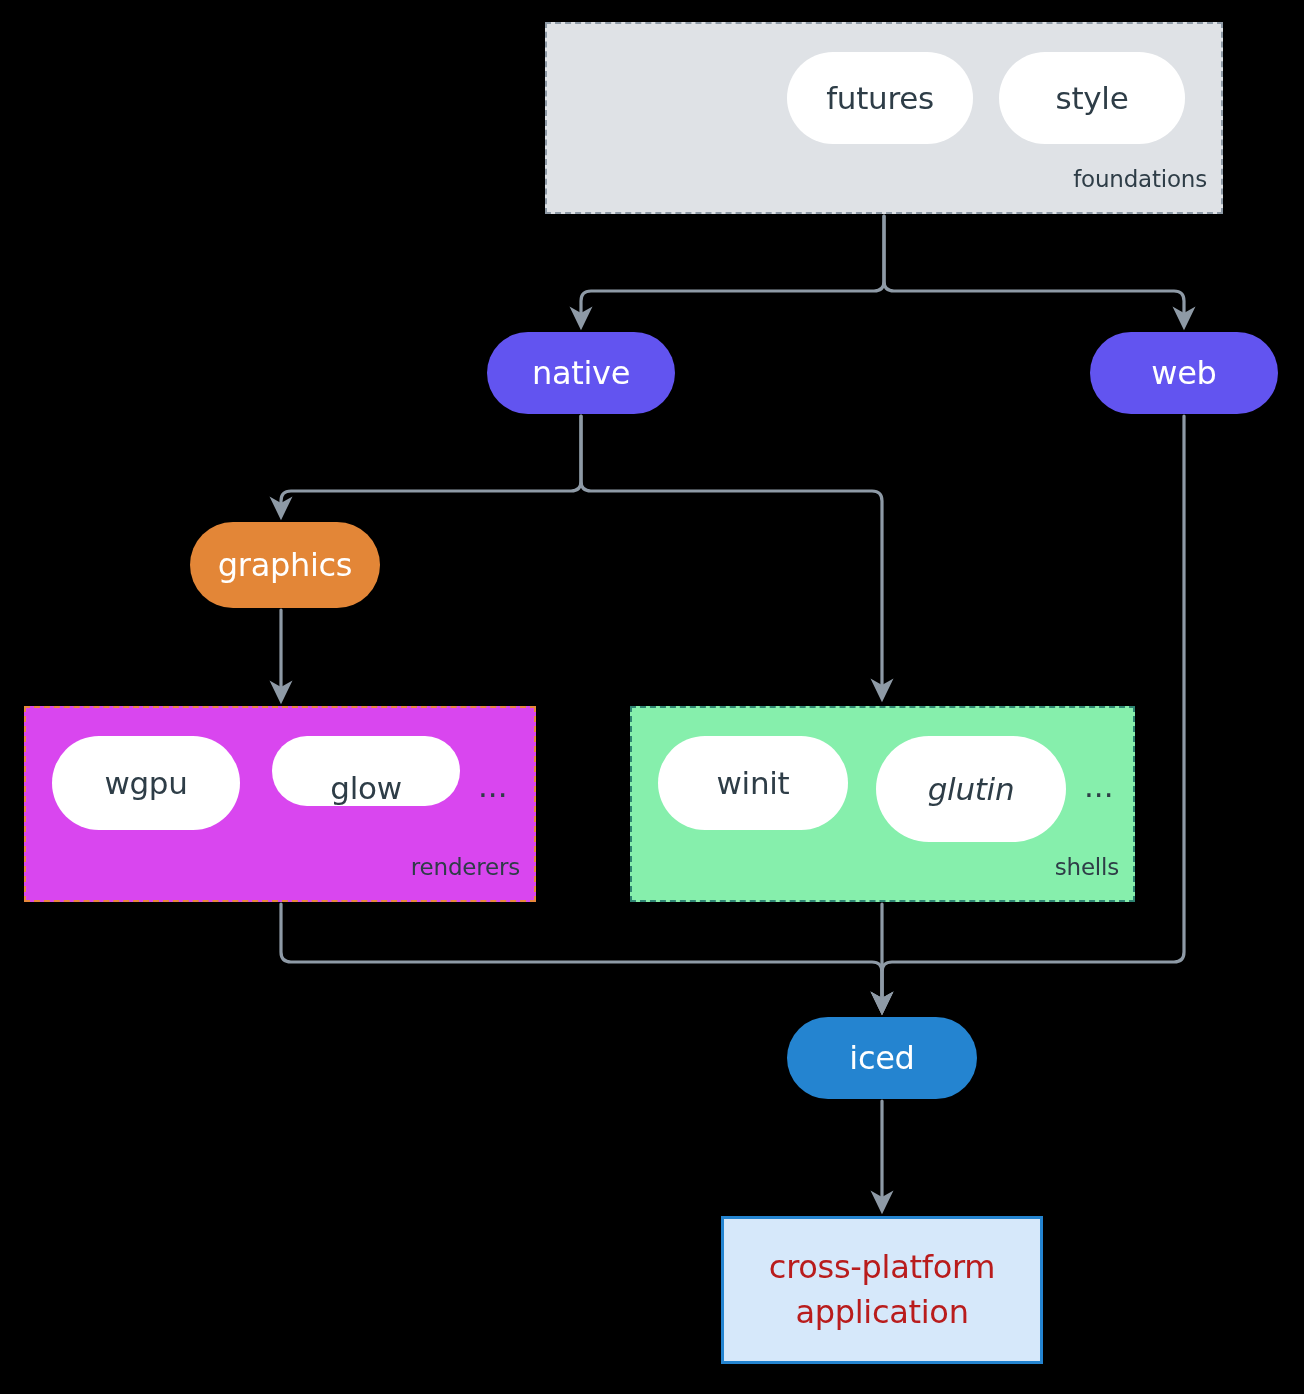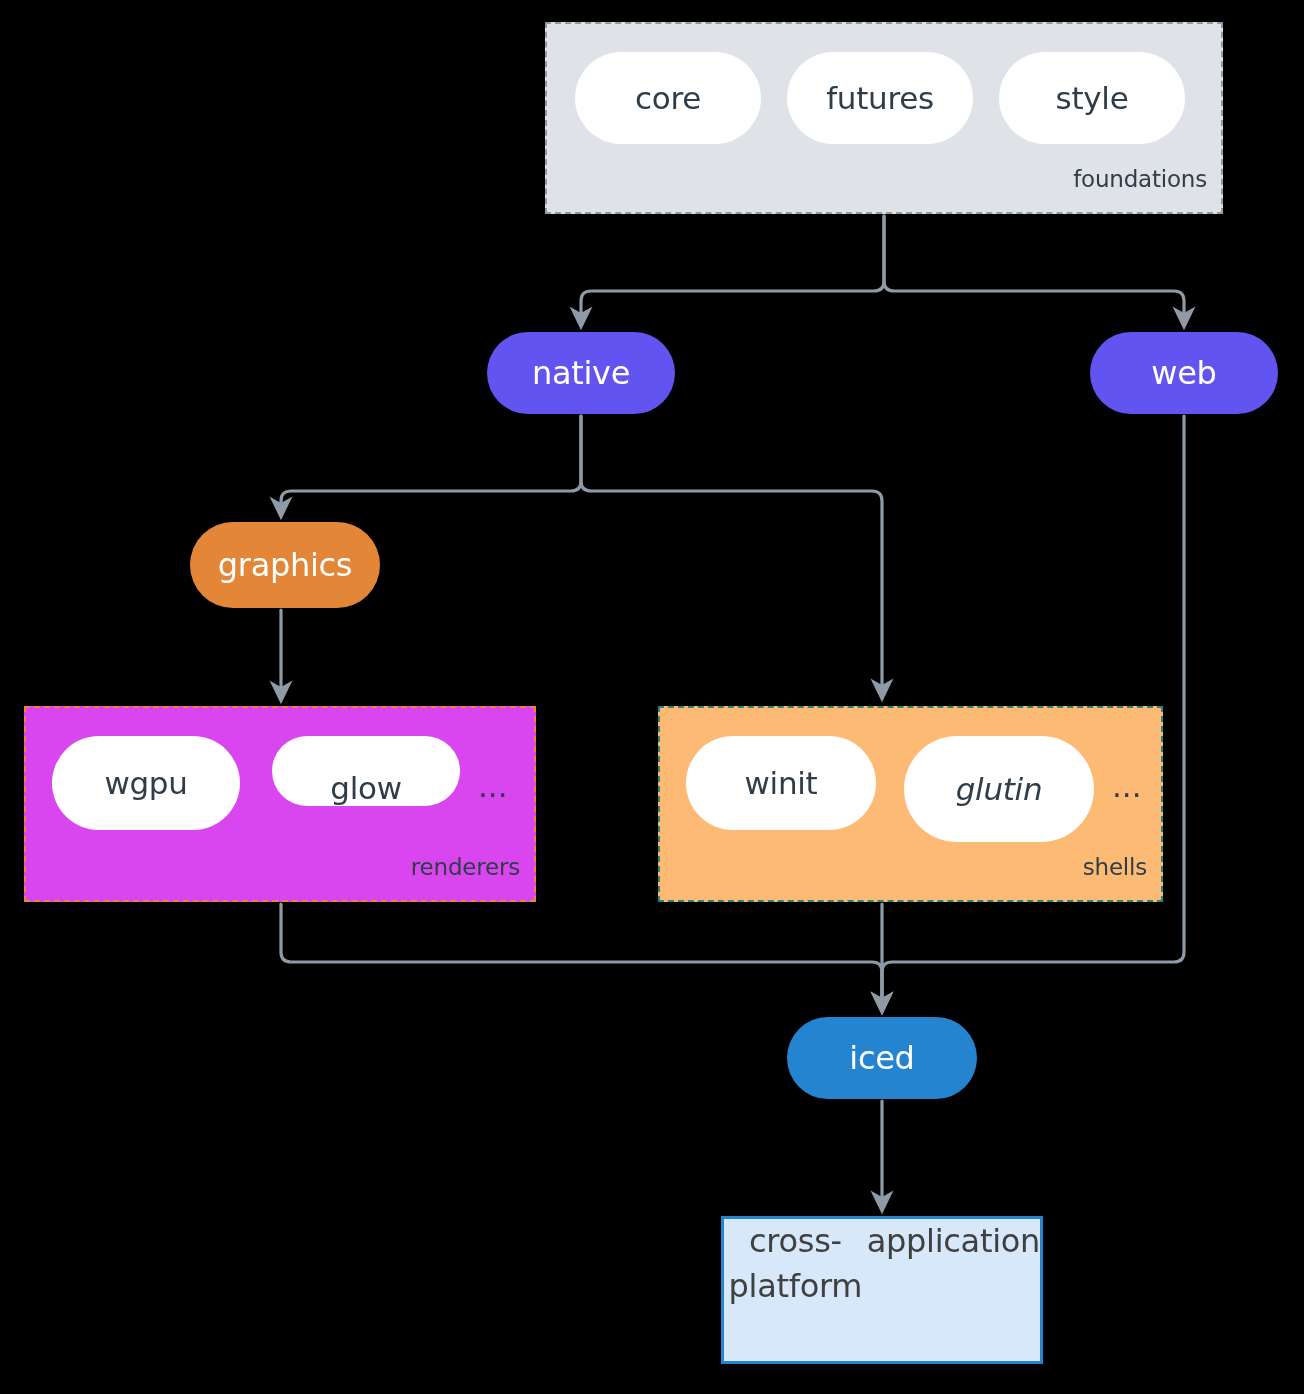--- a/index.html
+++ b/index.html
@@ -37,23 +37,22 @@
   }
   .group-renderers {
     left: 24px; top: 706px;
     width: 512px; height: 196px;
     background: #d946ef;
     border: 2px dashed #e8883c;
   }
   .group-shells {
     left: 630px; top: 706px;
     width: 505px; height: 196px;
-    background: #fdba74;
+    background: #86efac;
     border: 2px dashed #2f8573;
-    margin-left: 28px;
   }
   .group-label {
     position: absolute;
     right: 14px;
     bottom: 20px;
     font-size: 23px;
     color: #2e3d47;
     letter-spacing: -0.2px;
     white-space: nowrap;
     text-align: center;
@@ -99,23 +98,24 @@
 
   
   .rect-node {
     position: absolute;
     left: 721px; top: 1216px;
     width: 322px; height: 148px;
     box-sizing: border-box;
     background: #d6e8fa;
     border: 3px solid #2484d0;
     display: flex;
-    flex-direction: row;
+    flex-direction: column;
+    align-items: center;
     justify-content: center;
-    color: #404040;
+    color: #b91c1c;
     font-size: 32px;
     line-height: 1.42;
     letter-spacing: -0.3px;
     text-align: center;
   }
 </style>
 </head>
 <body>
 
 <div id="canvas">
@@ -141,23 +141,20 @@
 
       <path d="M882,904 L882,1003" marker-end="url(#arrow)"></path>
 
       <path d="M1184,416 L1184,952 Q1184,962 1174,962 L892,962 Q882,962 882,972 L882,1003" marker-end="url(#arrow)"></path>
 
       <path d="M882,1101 L882,1202" marker-end="url(#arrow)"></path>
     </g>
   </svg>
 
   <div class="group group-foundations">
-    <div class="leaf" style="left:28px; top:28px; width:186px; height:92px;">
-      <span>core</span>
-    </div>
     <div class="leaf" style="left:240px; top:28px; width:186px; height:92px;">
       <span>futures</span>
     </div>
     <div class="leaf" style="left:452px; top:28px; width:186px; height:92px;">
       <span>style</span>
     </div>
     <div class="group-label">foundations</div>
   </div>
 
   <div class="group group-renderers">

